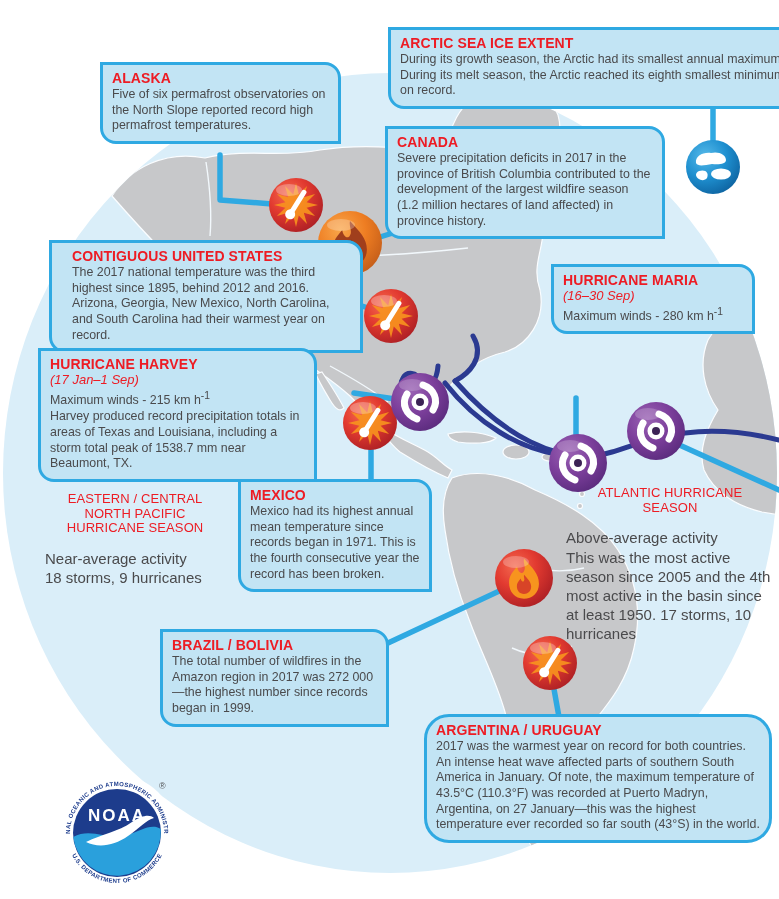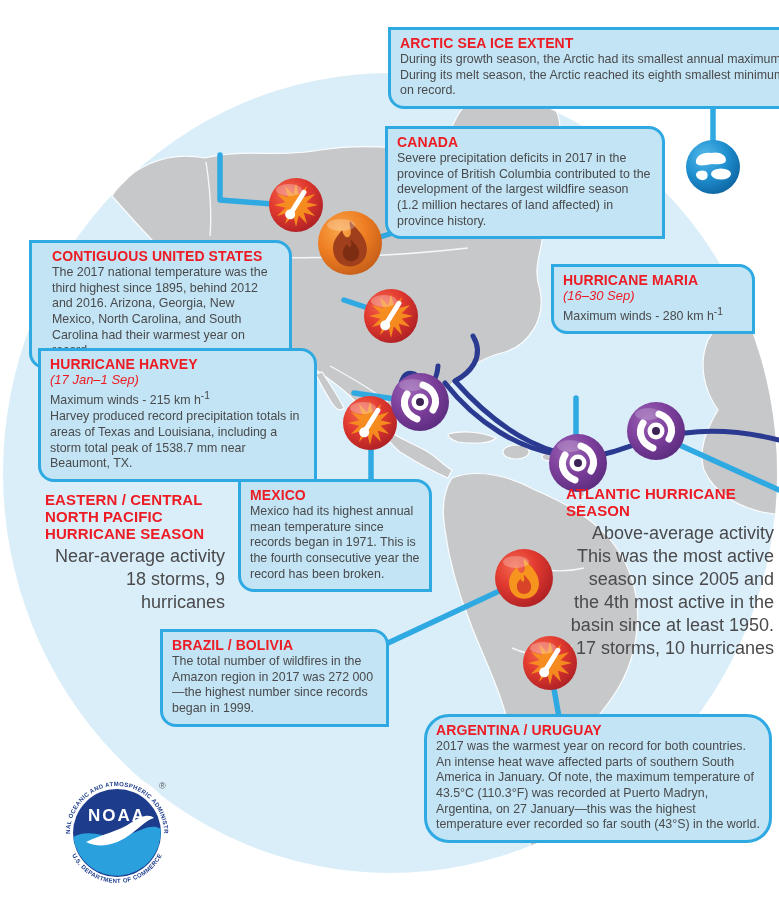--- a/index.html
+++ b/index.html
@@ -18,22 +18,22 @@
   .tracks path{fill:none; stroke:var(--track_navy); stroke-width:5; stroke-linecap:round; stroke-linejoin:round;}
   .connectors path{fill:none; stroke:var(--connector_blue); stroke-width:5.5; stroke-linecap:round; stroke-linejoin:round;}
   .callout{
     position:absolute; background:var(--box_fill); border:3px solid var(--box_border);
     border-radius:0 16px 0 16px; padding:5px 9px 7px; box-sizing:border-box;
   }
   .callout .title{color:var(--title_red); font-weight:bold; font-size:14px; line-height:1.15; letter-spacing:.1px;}
   .callout .sub{color:var(--title_red); font-size:13px; line-height:1.2;font-style:italic;}
   .callout .body{color:var(--body_gray); font-size:12.4px; line-height:1.26; margin-top:1px;}
   .maplabel{position:absolute;}
-  .maplabel .title{color:var(--title_red); font-weight:bold; font-size:15px; line-height:1.13; white-space:pre-line; letter-spacing:.1px;}
-  .maplabel .body{color:var(--body_gray); font-size:18px; line-height:1.28; white-space:pre-line; margin-top:2px;text-align:right;}
+  .maplabel .title{color:var(--title_red); font-weight:normal; font-size:13px; line-height:1.13; white-space:pre-line; letter-spacing:.1px;text-align:center;}
+  .maplabel .body{color:var(--body_gray); font-size:15px; line-height:1.28; white-space:pre-line; margin-top:13px;}
   .noaa-word{fill:#fff; font-size:17px; font-weight:bold; letter-spacing:2px; text-anchor:middle; font-family:"Liberation Sans",sans-serif;}
   .arc-text{fill:#1d3c8c; font-size:6px; font-weight:bold; letter-spacing:.35px; font-family:"Liberation Sans",sans-serif;}
   .reg{fill:#55565a; font-size:9px; font-family:"Liberation Sans",sans-serif;}
 </style>
 </head>
 <body>
 
 <div class="stage">
 
   <svg class="map" width="779" height="899" viewBox="0 0 779 899">
@@ -164,32 +164,36 @@
       <path d="M -31,9 C -15,1 1,-1 15,-11 C 25,-18 33,-19 37,-15 C 29,-13 23,-5 11,3 C -3,13 -19,15 -31,9 Z" fill="#fff"></path>
       <text class="noaa-word" y="-12">NOAA</text>
       <path id="arcTop" d="M -47,0 A 47 47 0 0 1 47,0" fill="none"></path>
       <path id="arcBot" d="M -50,0 A 50 50 0 0 0 50,0" fill="none"></path>
       <text class="arc-text" text-anchor="middle"><textPath href="#arcTop" startOffset="50%">NATIONAL OCEANIC AND ATMOSPHERIC ADMINISTRATION</textPath></text>
       <text class="arc-text" text-anchor="middle"><textPath href="#arcBot" startOffset="50%">U.S. DEPARTMENT OF COMMERCE</textPath></text>
       <text class="reg" x="42" y="-44">®</text>
     </g>
   </svg>
 
+  <div class="callout" style="left:100px; top:62px; width:241px;">
+    <div class="title">ALASKA</div>
+    <div class="body">Five of six permafrost observatories on the North Slope reported record high permafrost temperatures.</div>
+  </div>
 
   <div class="callout" style="left:388px; top:27px; width:456px;">
     <div class="title">ARCTIC SEA ICE EXTENT</div>
     <div class="body">During its growth season, the Arctic had its smallest annual maximum extent. During its melt season, the Arctic reached its eighth smallest minimum extent on record.</div>
   </div>
 
   <div class="callout" style="left:385px; top:126px; width:280px;">
     <div class="title">CANADA</div>
     <div class="body">Severe precipitation deficits in 2017 in the province of British Columbia contributed to the development of the largest wildfire season (1.2 million hectares of land affected) in province history.</div>
   </div>
 
-  <div class="callout" style="left:29px; top:240px; width:263px;padding-left:20px;">
+  <div class="callout" style="left:49px; top:240px; width:314px;padding-left:20px;">
     <div class="title">CONTIGUOUS UNITED STATES</div>
     <div class="body">The 2017 national temperature was the third highest since 1895, behind 2012 and 2016. Arizona, Georgia, New Mexico, North Carolina, and South Carolina had their warmest year on record.</div>
   </div>
 
   <div class="callout" style="left:551px; top:264px; width:204px;">
     <div class="title">HURRICANE MARIA</div>
     <div class="sub">(16–30 Sep)</div>
     <div class="body"><span>Maximum winds - 280 km h</span><sup>-1</sup></div>
   </div>
 

